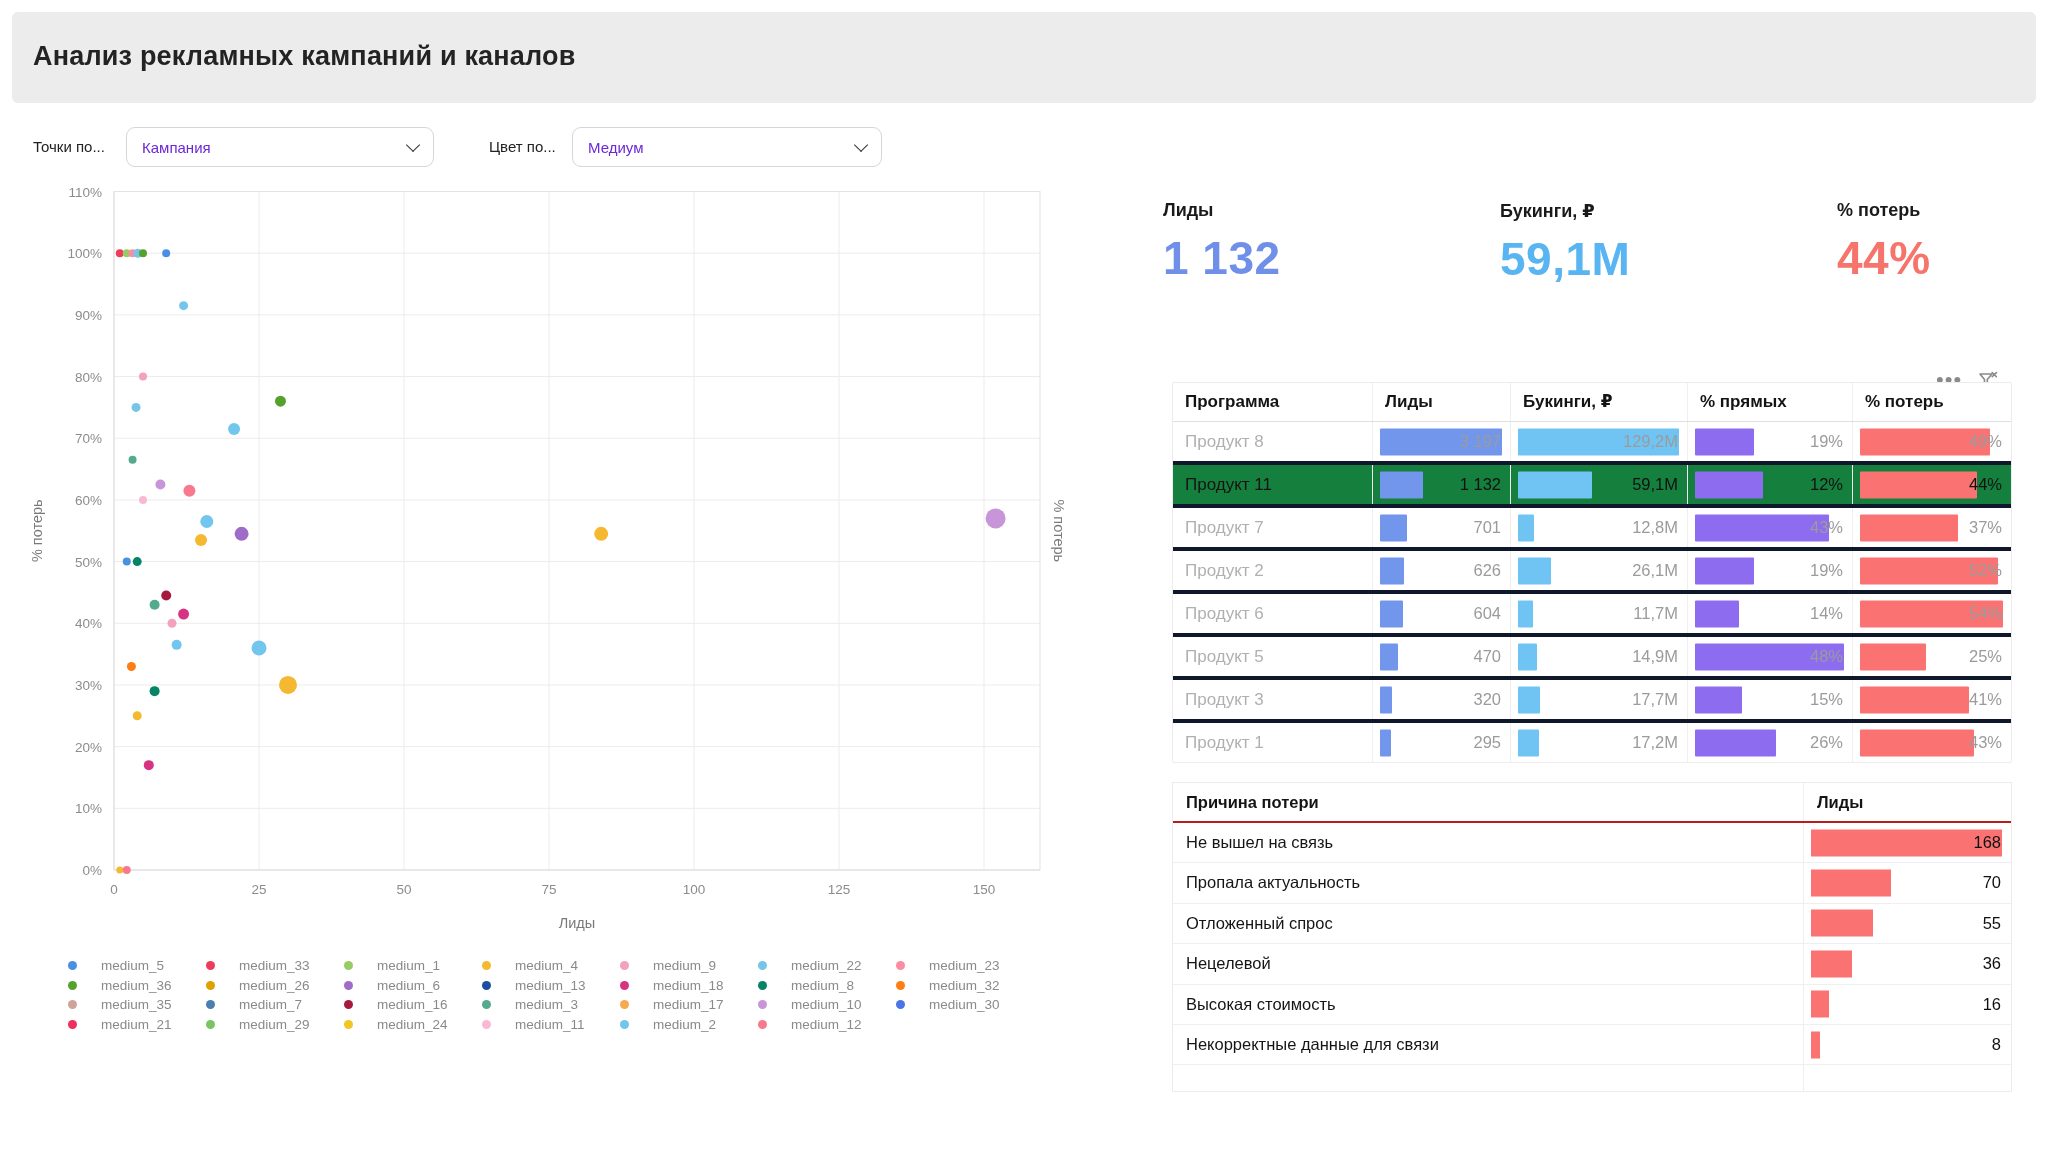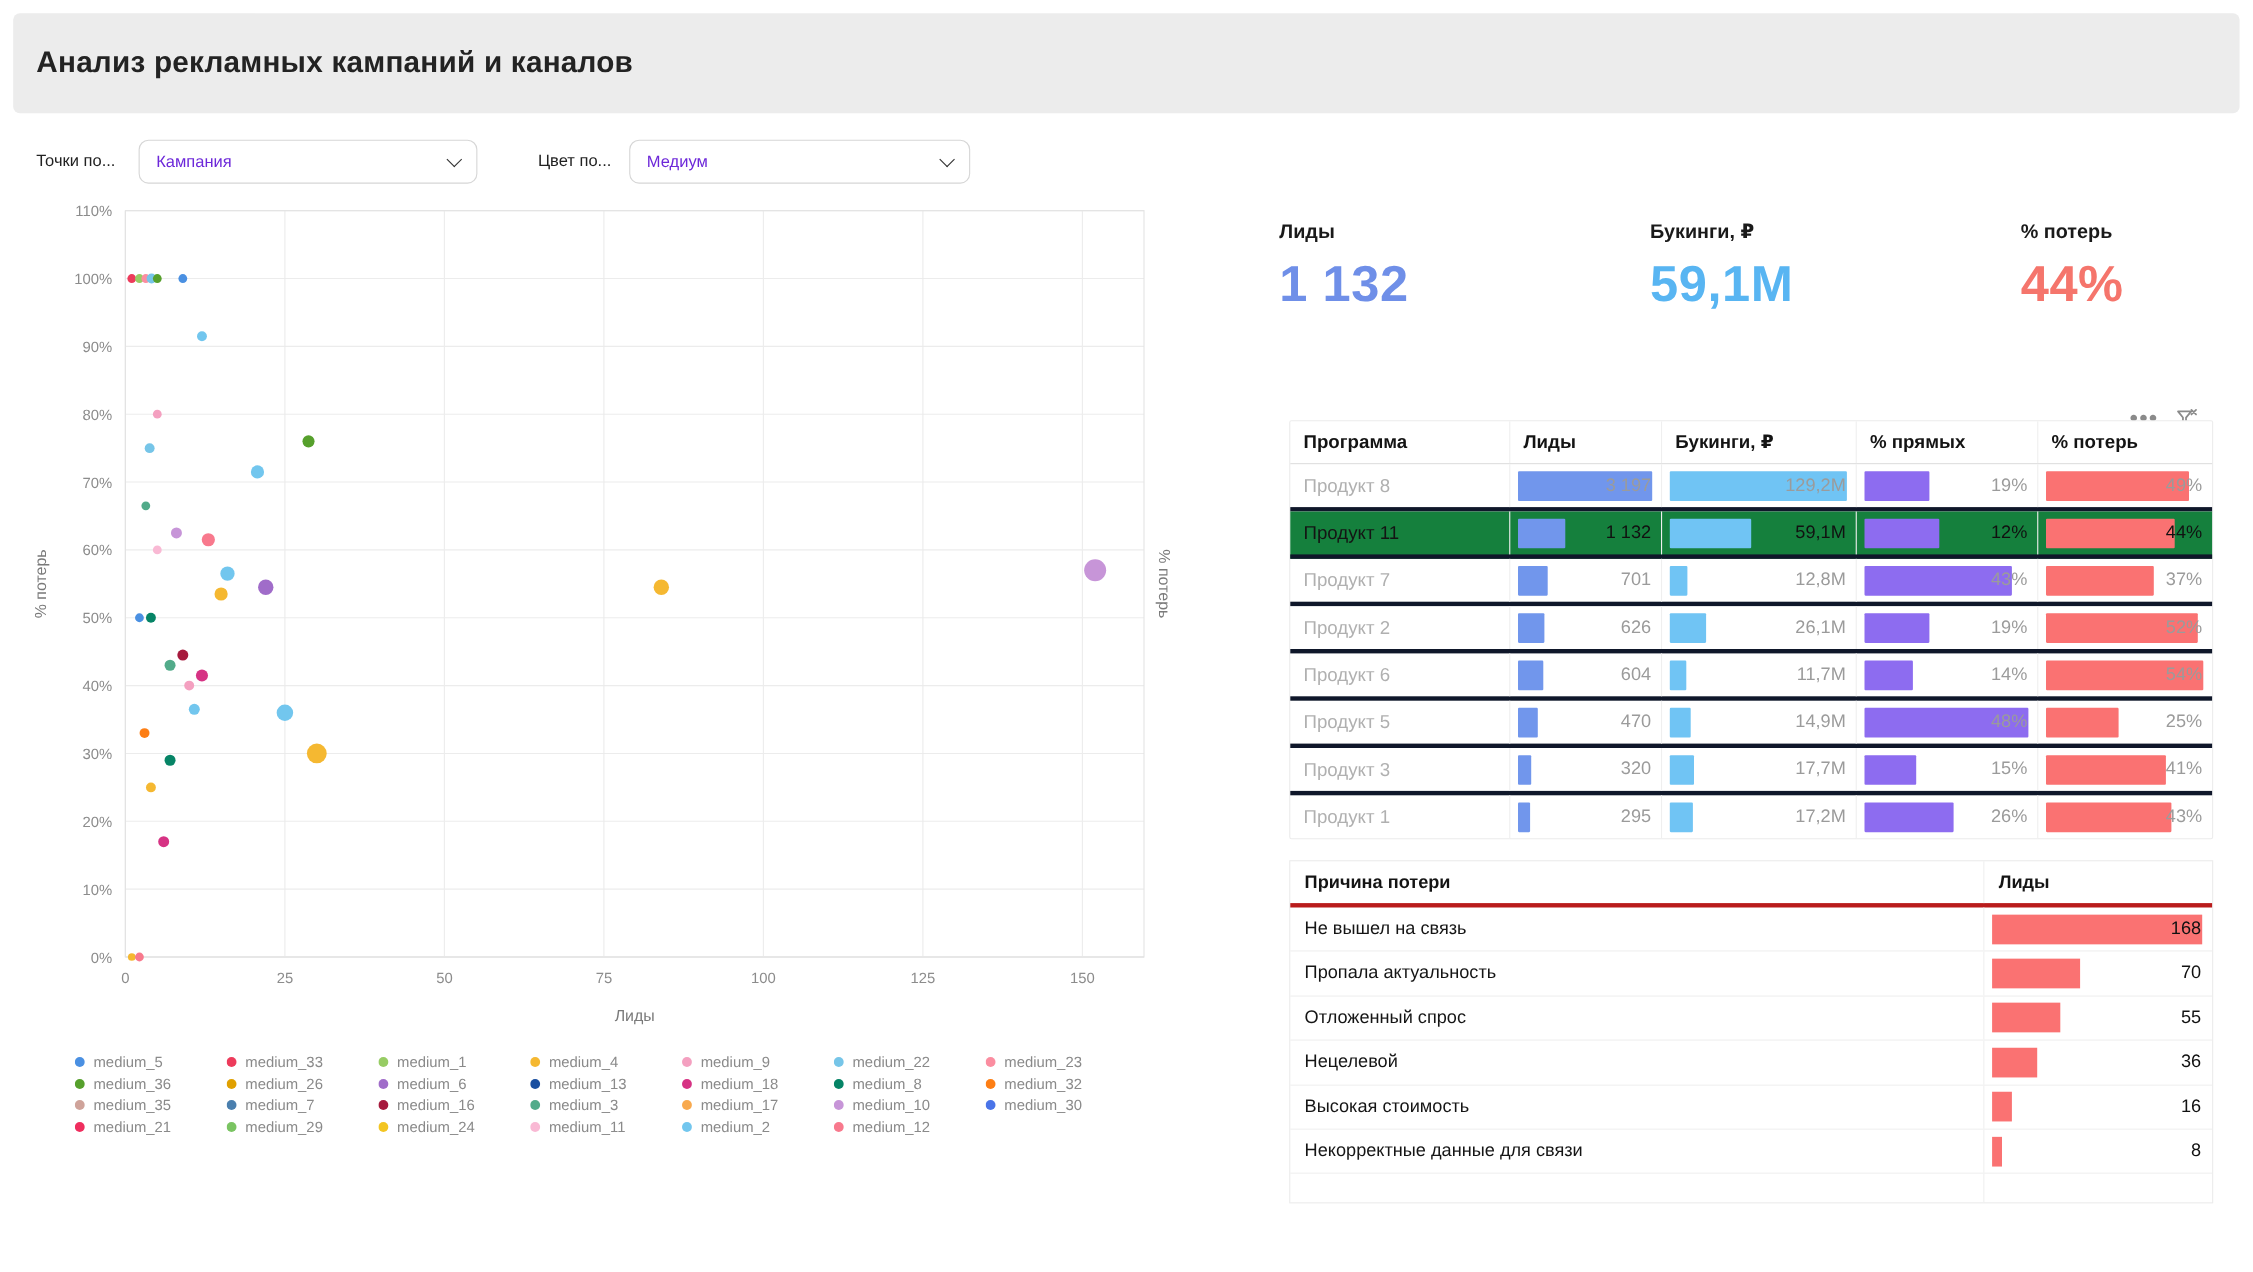--- a/index.html
+++ b/index.html
@@ -34,21 +34,21 @@
   .chev{width:9px;height:9px;border-right:1.6px solid #333;border-bottom:1.6px solid #333;
         transform:rotate(45deg);margin-top:-4px;}
   
   #chart-svg{position:absolute;left:0;top:175px;}
   
   .legend{
     position:absolute;left:68px;top:956px;width:1010px;
     display:grid;grid-template-columns:repeat(7,138px);grid-auto-rows:19.5px;
     align-items:center;
   }
-  .legend-item{display:flex;align-items:center;gap:8px;cursor:pointer;overflow:hidden;}
+  .legend-item{display:flex;align-items:center;gap:24px;cursor:pointer;overflow:hidden;}
   .legend-dot{width:9px;height:9px;border-radius:50%;flex:0 0 9px;}
   .legend-label{font-size:13.5px;color:#8a8a8a;white-space:nowrap;}
   
   .kpi{position:absolute;top:200px;}
   .kpi .kpi-label{font-size:18px;font-weight:700;color:#1a1a1a;}
   .kpi .kpi-value{font-size:46px;font-weight:700;margin-top:10px;letter-spacing:.5px;}
   .kpi.k1{left:1163px;}
   .kpi.k2{left:1500px;}
   .kpi.k3{left:1837px;}
   
@@ -77,21 +77,21 @@
   .dots-menu{font-size:22px;color:#8a8a8a;letter-spacing:1px;cursor:pointer;line-height:20px;}
   .filter-icon{cursor:pointer;display:block;}
   
   .ltable{
     position:absolute;left:1172px;top:782px;width:840px;
     border:1px solid #ececec;background:#fff;box-sizing:border-box;
   }
   .lrow{display:grid;grid-template-columns:630px 208px;}
   .lrow > div{box-sizing:border-box;position:relative;}
   .lrow > div:last-child{border-left:1px solid #efefef;}
-  .lhead{height:38px;border-bottom:4px solid #b91c1c;}
+  .lhead{height:38px;border-bottom:2px solid #b91c1c;}
   .lhead > div{font-size:16.5px;font-weight:700;color:#141414;line-height:38px;padding-left:13px;}
   .lbody .lrow{height:39.4px;border-bottom:1px solid #efefef;}
   .lcell-reason{font-size:16.5px;color:#151515;line-height:39.4px;padding-left:13px;
                 white-space:nowrap;overflow:hidden;}
   .lcell-num .bar{position:absolute;left:7px;top:50%;transform:translateY(-50%);height:27px;}
   .lcell-num .val{position:relative;display:block;text-align:right;line-height:39.4px;
                   padding-right:10px;font-size:16.5px;color:#111;}
   .lrow.stub{height:26px;border-bottom:none;}
 </style>
 </head>

